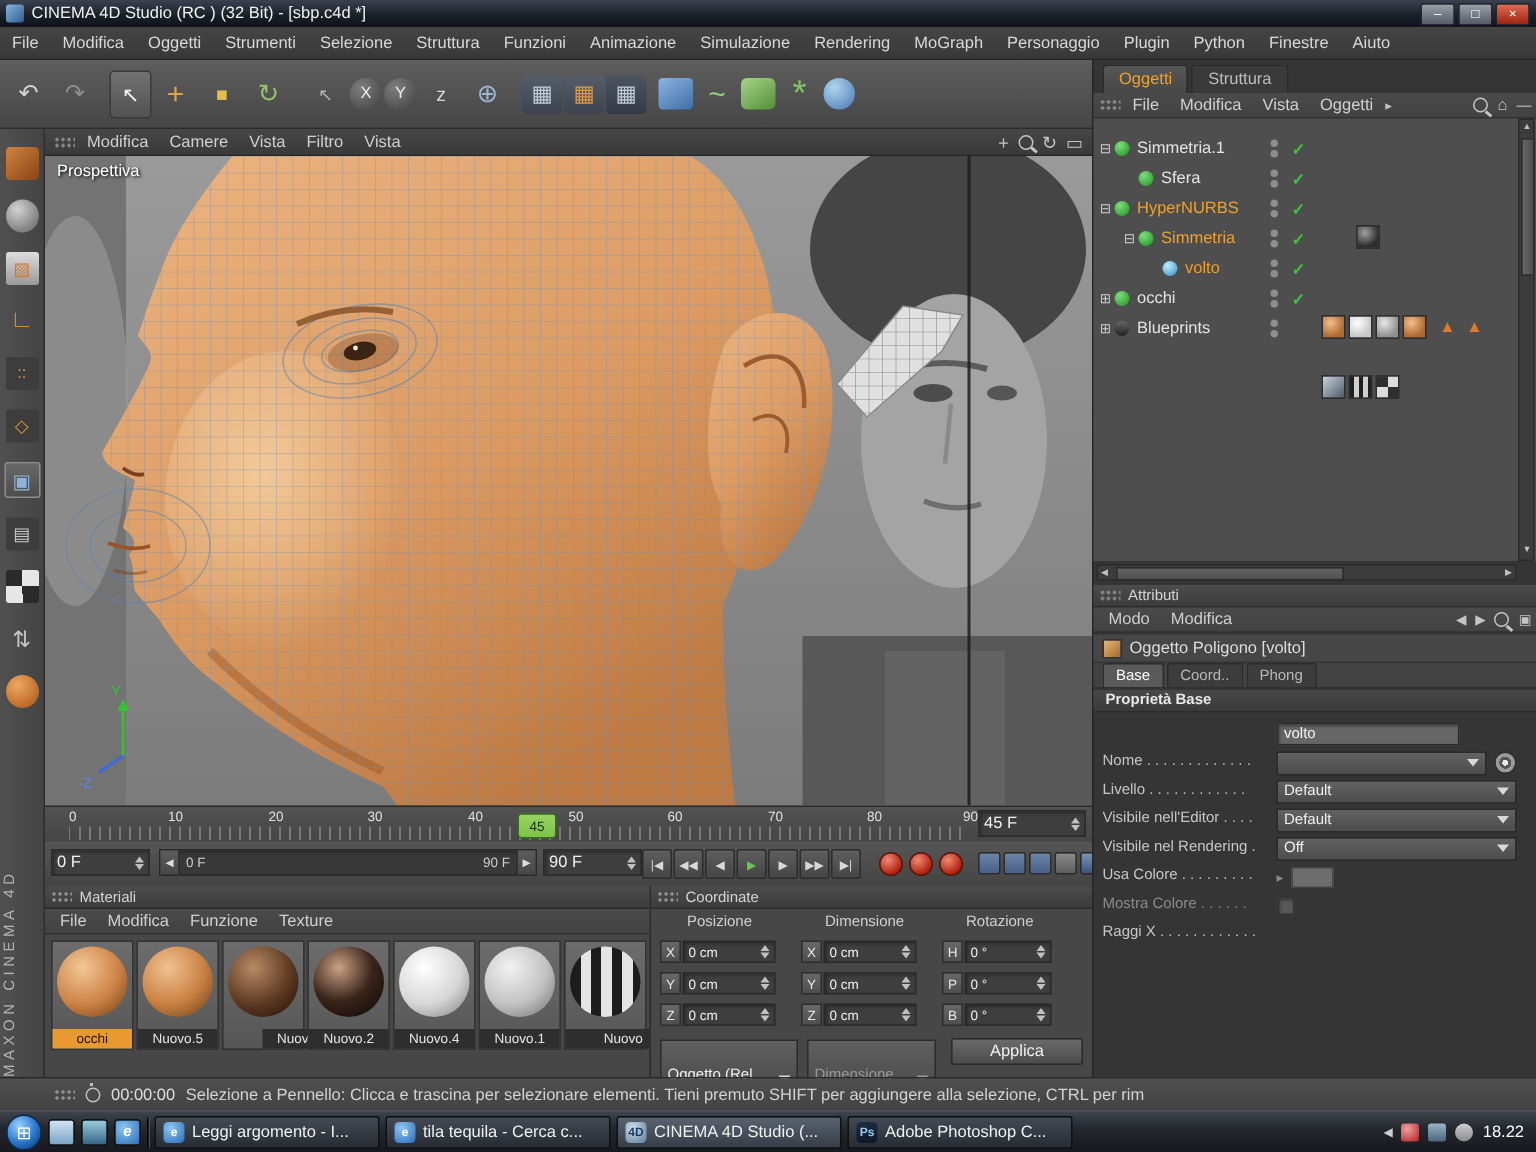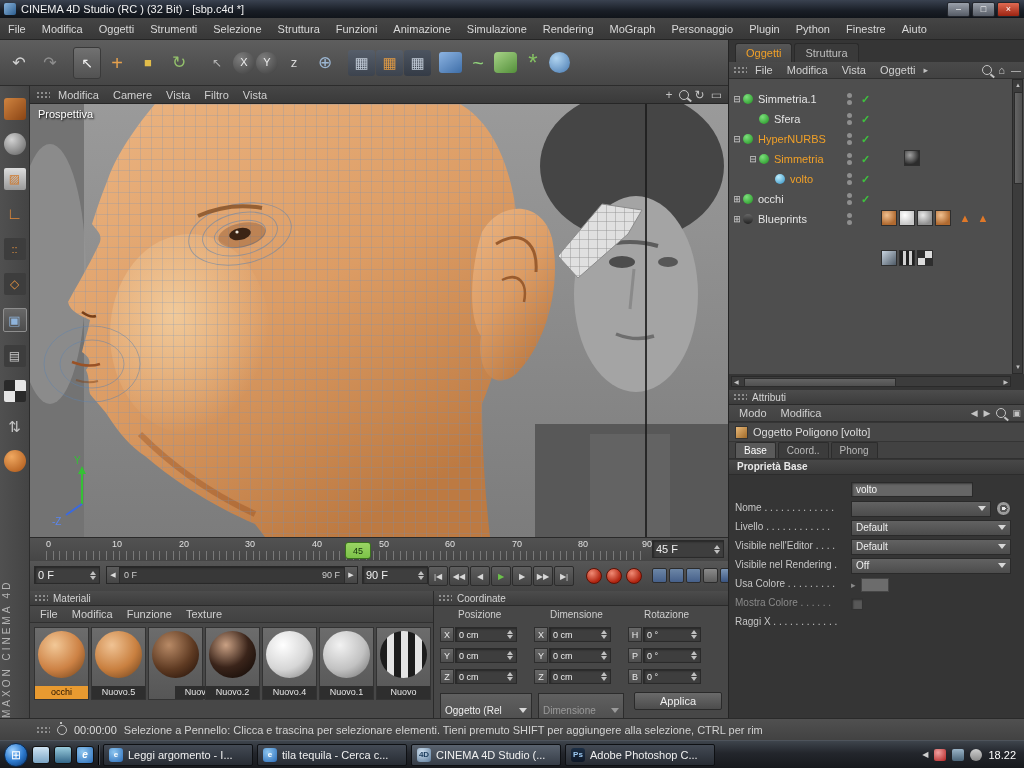--- a/index.html
+++ b/index.html
@@ -89,21 +89,21 @@
   
   .coords{left:434px;top:591px;width:294px;height:127px;background:#474747;box-sizing:border-box;}
   .coord-cols{position:absolute;left:0;top:17px;width:294px;height:15px;color:#cfcfcf;font-size:10px;}
   .coord-col{position:absolute;top:1px;}
   .coord-row{position:absolute;left:0;width:294px;height:19px;}
   .chip{position:absolute;width:14px;height:15px;background:linear-gradient(#686868,#4e4e4e);border:1px solid #2e2e2e;
     font-size:9px;color:#e8e8e8;text-align:center;line-height:15px;box-sizing:border-box;}
   .valbox{position:absolute;height:15px;background:#3e3e3e;border:1px solid #2a2a2a;box-shadow:inset 1px 1px 2px #262626;
     display:flex;align-items:center;padding:0 3px;font-size:9px;color:#efefef;box-sizing:border-box;}
   .dropdown{position:absolute;height:35px;background:linear-gradient(#606060,#4a4a4a);border:1px solid #2c2c2c;
-    display:flex;align-items:center;padding:16px 4px;font-size:10px;color:#eee;box-sizing:border-box;}
+    display:flex;align-items:flex-end;padding:5px 4px;font-size:10px;color:#eee;box-sizing:border-box;}
   .dd{margin-left:auto;width:0;height:0;border-left:4px solid transparent;border-right:4px solid transparent;
     border-top:5px solid #d8d8d8;}
   .apply-btn{position:absolute;height:18px;background:linear-gradient(#6a6a6a,#4c4c4c);border:1px solid #2a2a2a;
     border-radius:2px;display:flex;align-items:center;justify-content:center;color:#f0f0f0;box-sizing:border-box;}
   
   .statusbar{left:0;top:718px;width:1024px;height:22px;background:linear-gradient(#505050,#424242);
     border-top:1px solid #2a2a2a;display:flex;align-items:center;gap:7px;padding:0 6px 0 36px;box-sizing:border-box;}
   .stopwatch{width:10px;height:10px;border:1.5px solid #c0c0c0;border-radius:50%;position:relative;box-sizing:border-box;}
   .stopwatch::before{content:"";position:absolute;left:2px;top:-4px;width:2px;height:2px;background:#c0c0c0;}
   .status-msg{color:#d2d2d2;white-space:nowrap;overflow:hidden;flex:1;}
@@ -537,21 +537,21 @@
         <div class="mat-tile" style="left: 289px;">
           <div class="mat-sphere-wrap">
             <div class="mat-sphere" style="background: radial-gradient(circle at 36% 30%, rgb(242, 242, 242), rgb(194, 194, 194) 55%, rgb(126, 126, 126) 90%);"></div>
           </div>
           <div class="mat-label" style="background: rgb(46, 46, 46); color: rgb(230, 230, 230);">Nuovo.1</div>
         </div>
         <div class="mat-tile" style="left: 346px;">
           <div class="mat-sphere-wrap">
             <div class="mat-sphere" style="background: repeating-linear-gradient(90deg, rgb(28, 28, 28) 0px, rgb(28, 28, 28) 7px, rgb(228, 228, 228) 7px, rgb(228, 228, 228) 14px);"></div>
           </div>
-          <div class="mat-label" style="background: rgb(46, 46, 46); color: rgb(230, 230, 230);">Nuovo</div>
+          <div class="mat-label" style="background: rgb(46, 46, 46); color: rgb(230, 230, 230); padding-left: 12px;">Nuovo</div>
         </div>
     </div>
   </div>
 
   <div class="abs coords">
     <div class="panel-header">
       <span class="grip"></span>
       <span>Coordinate</span>
     </div>
     <div class="coord-cols">

